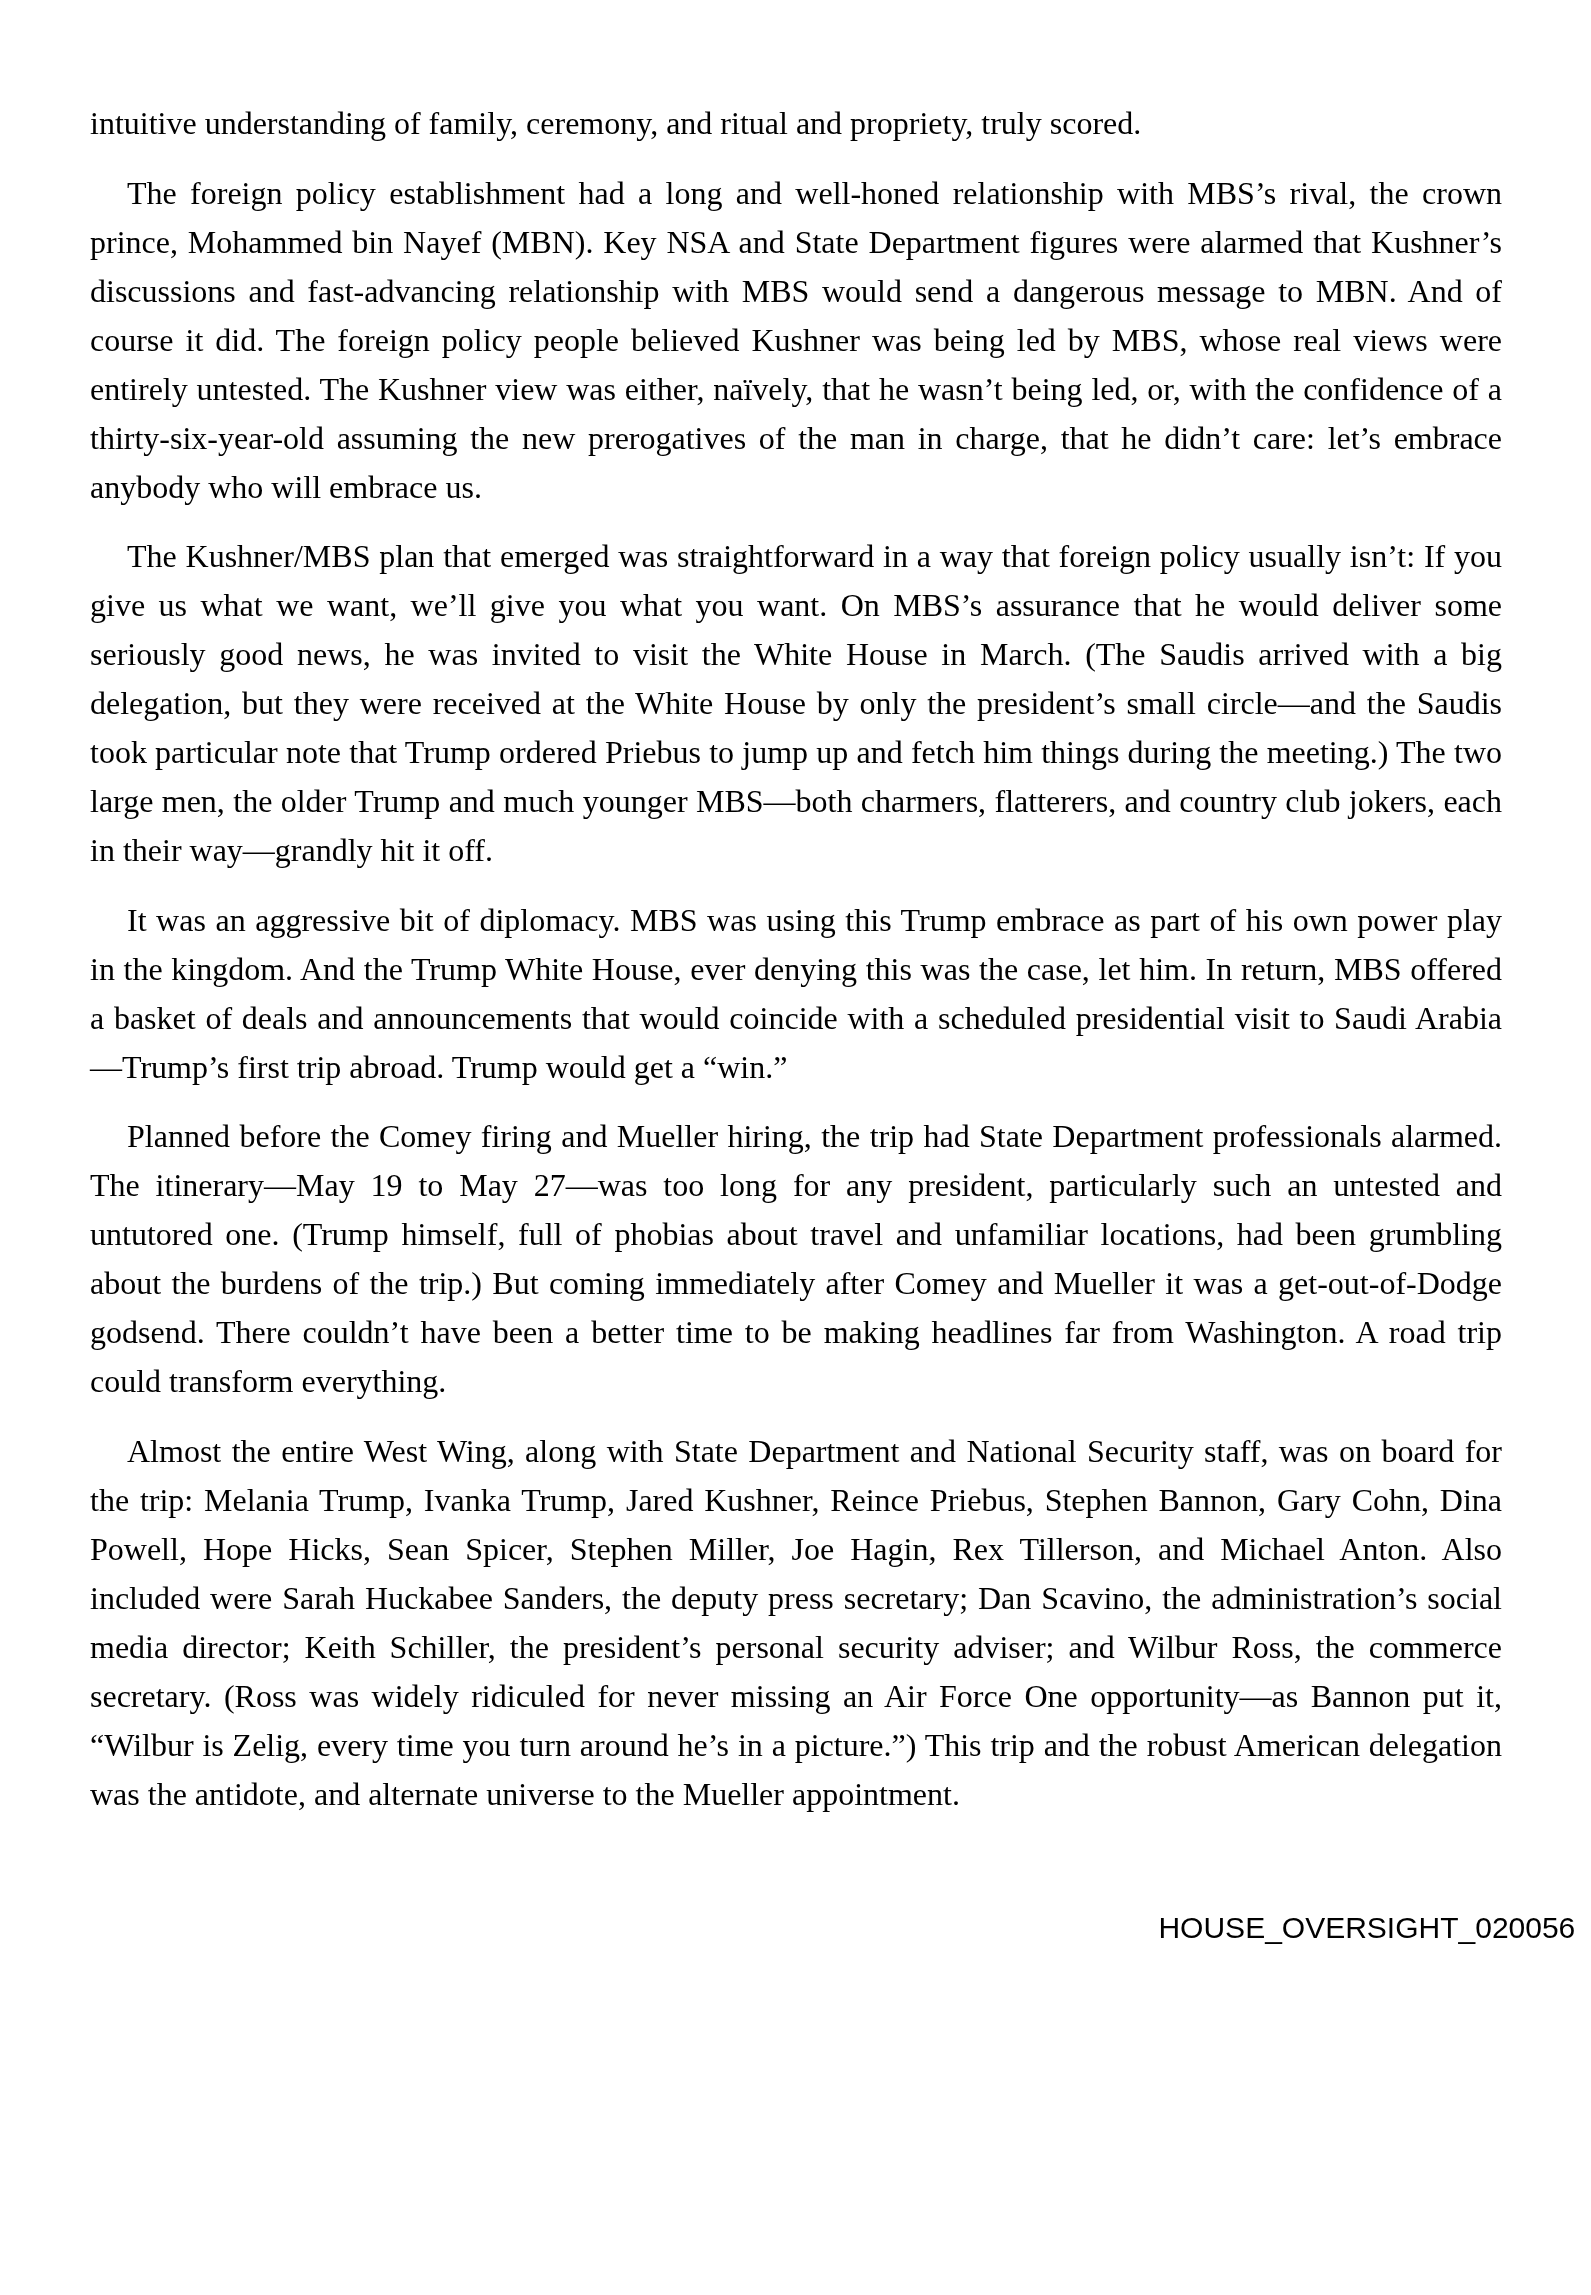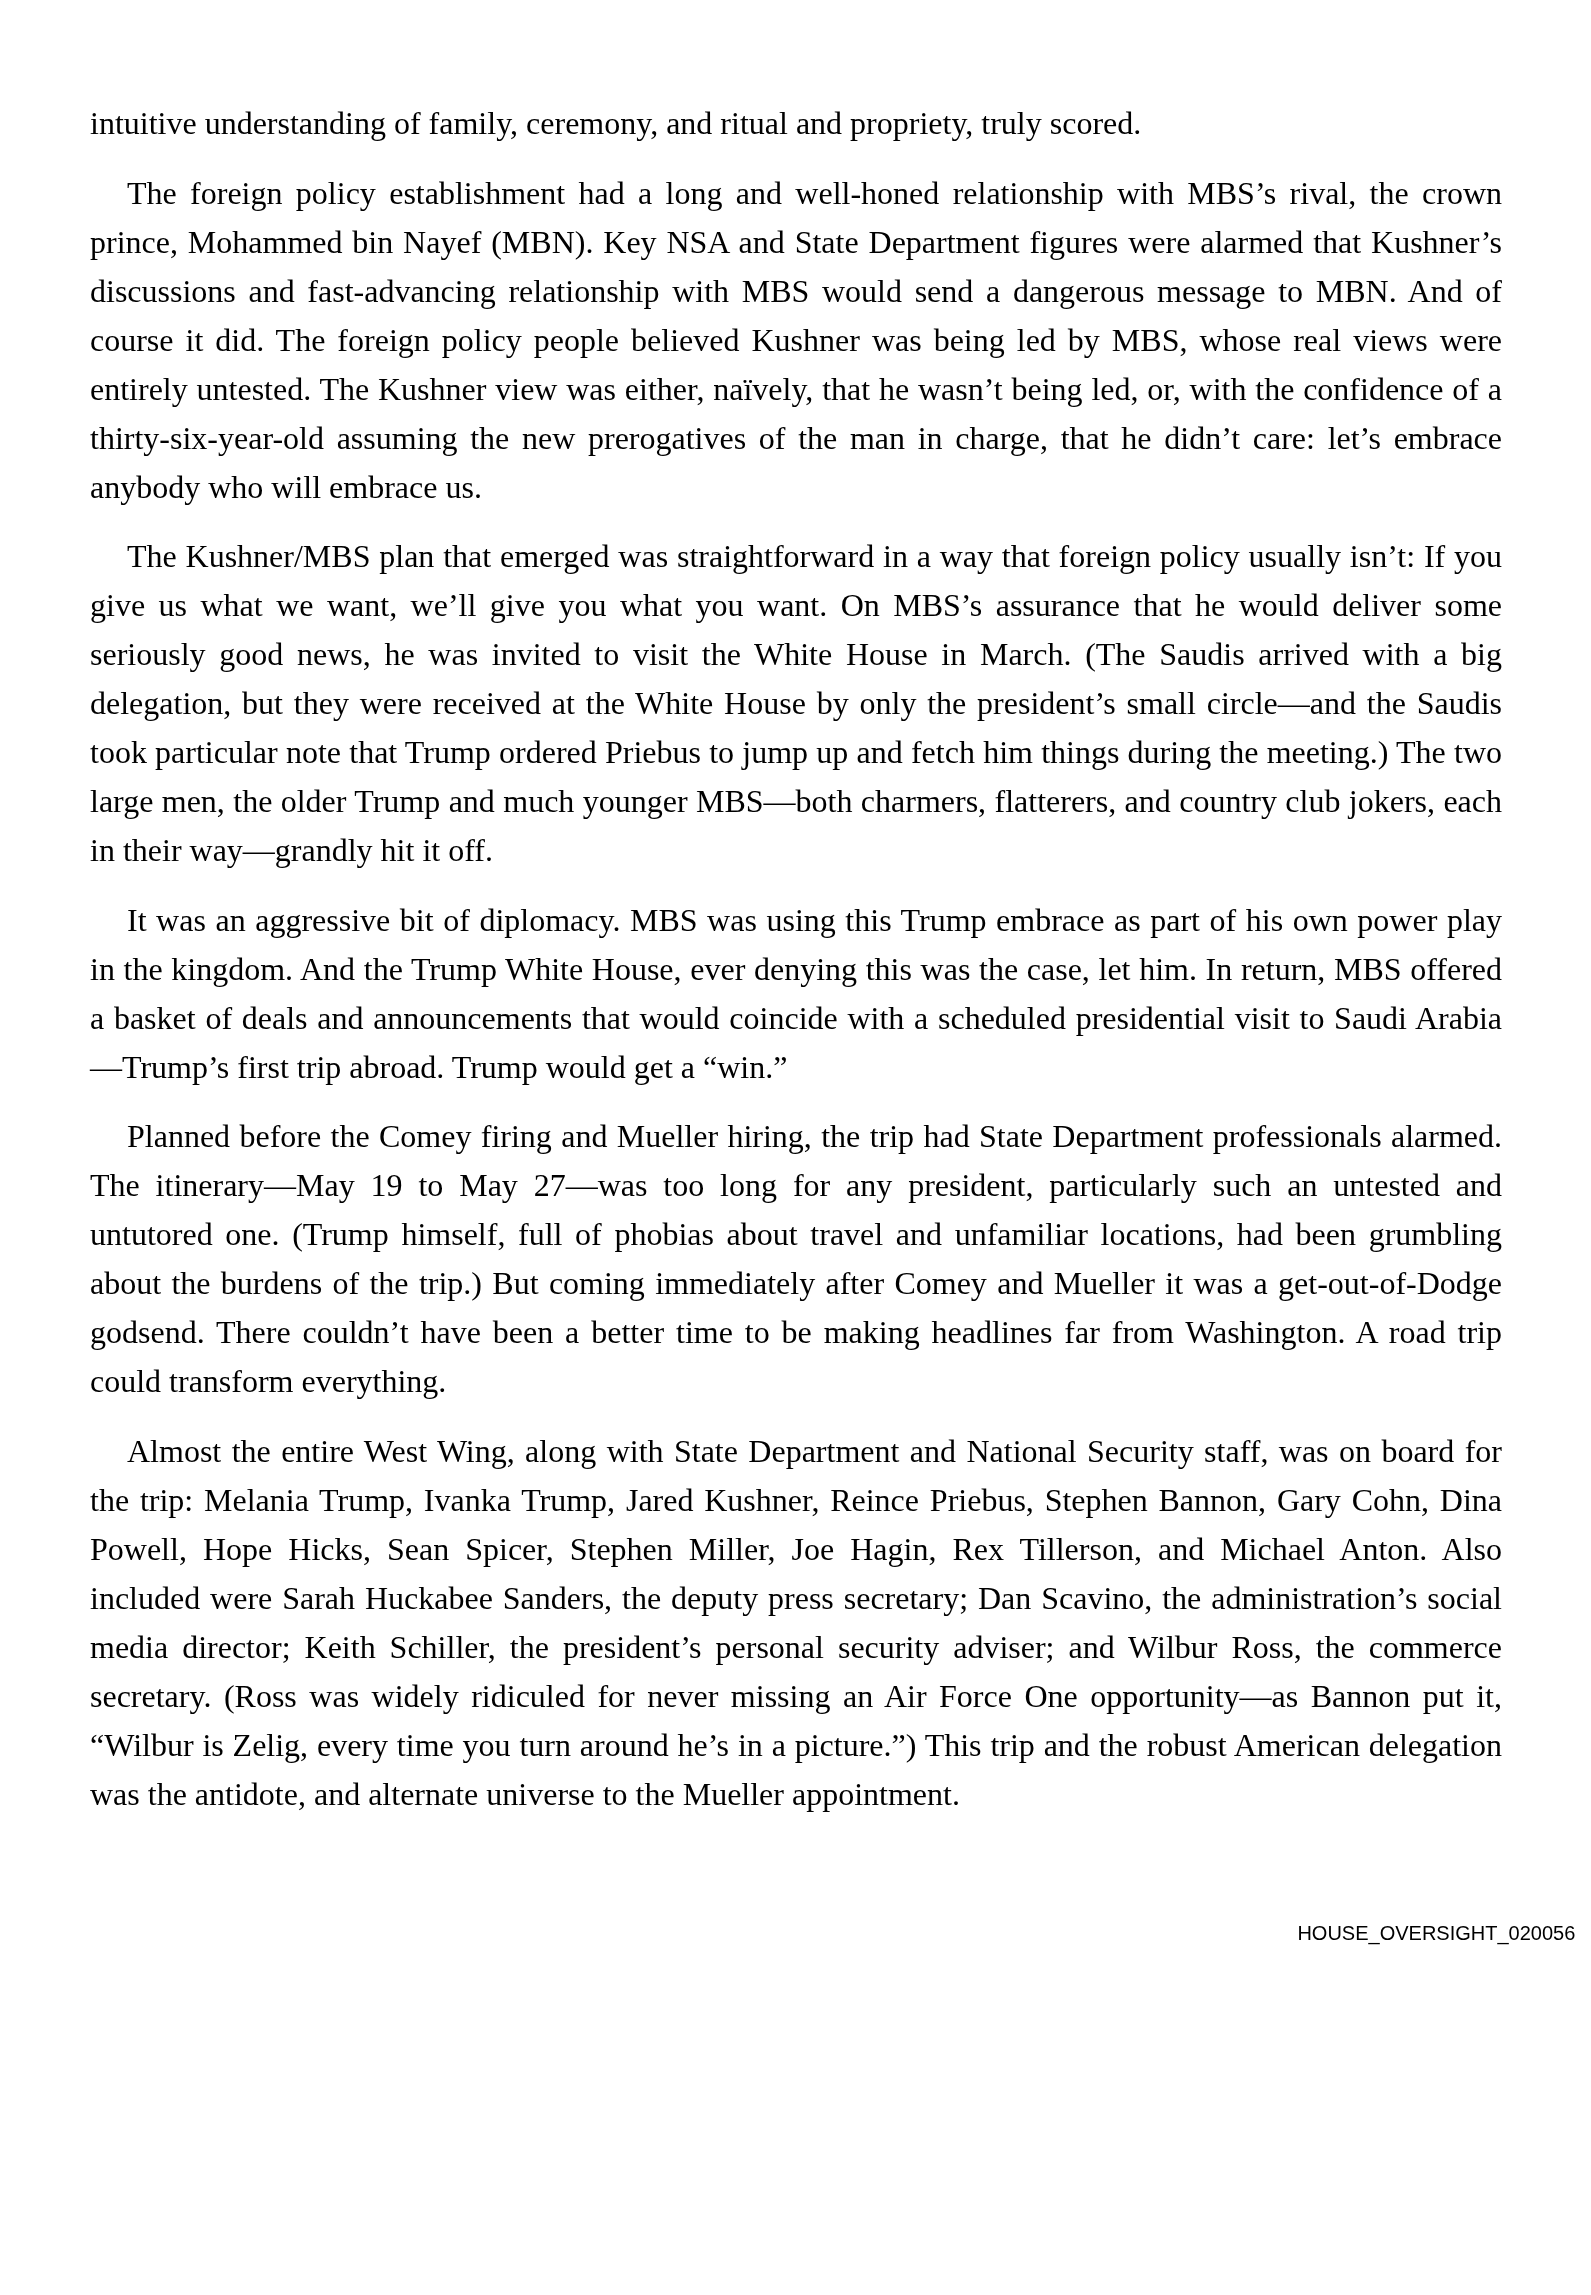--- a/index.html
+++ b/index.html
@@ -29,21 +29,21 @@
     text-indent: 37px;
   }
   .para.continuation {
     text-indent: 0;
   }
   .stamp {
     position: absolute;
     right: 16.7px;
     bottom: 9px;
     font-family: "Liberation Sans", "DejaVu Sans", sans-serif;
-    font-size: 20px;
+    font-size: 30px;
     line-height: 1.1;
     color: var(--text-color, #000000);
     white-space: nowrap;
   }
 </style>
 </head>
 <body>
 
 <div class="page">
   <main class="body-text">

